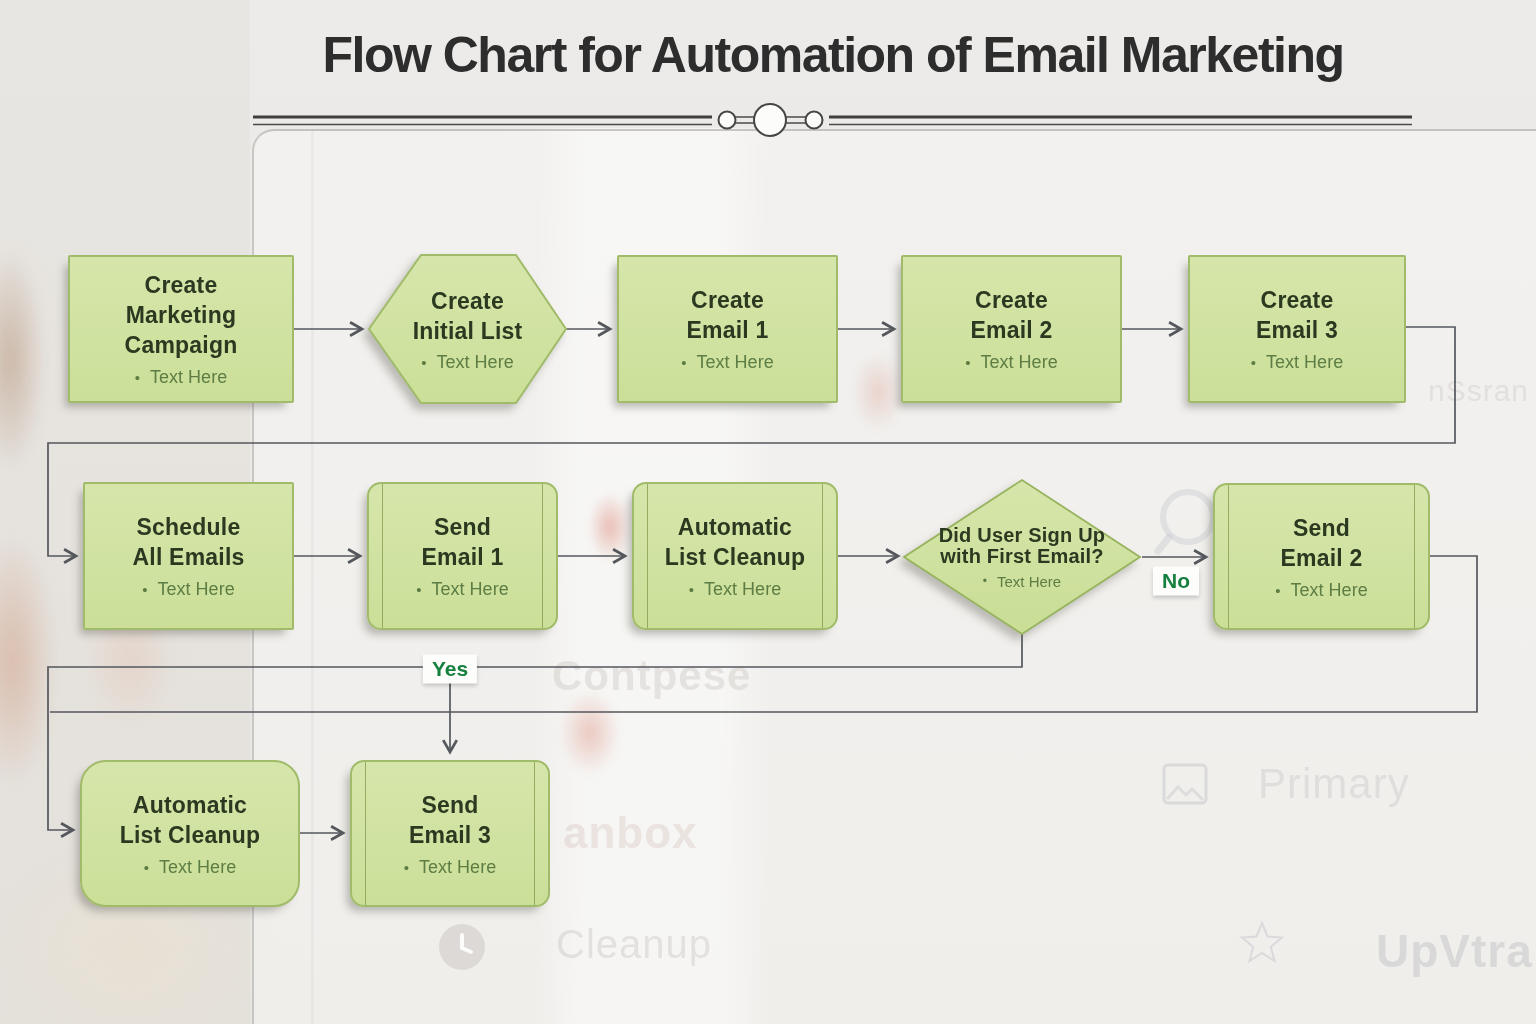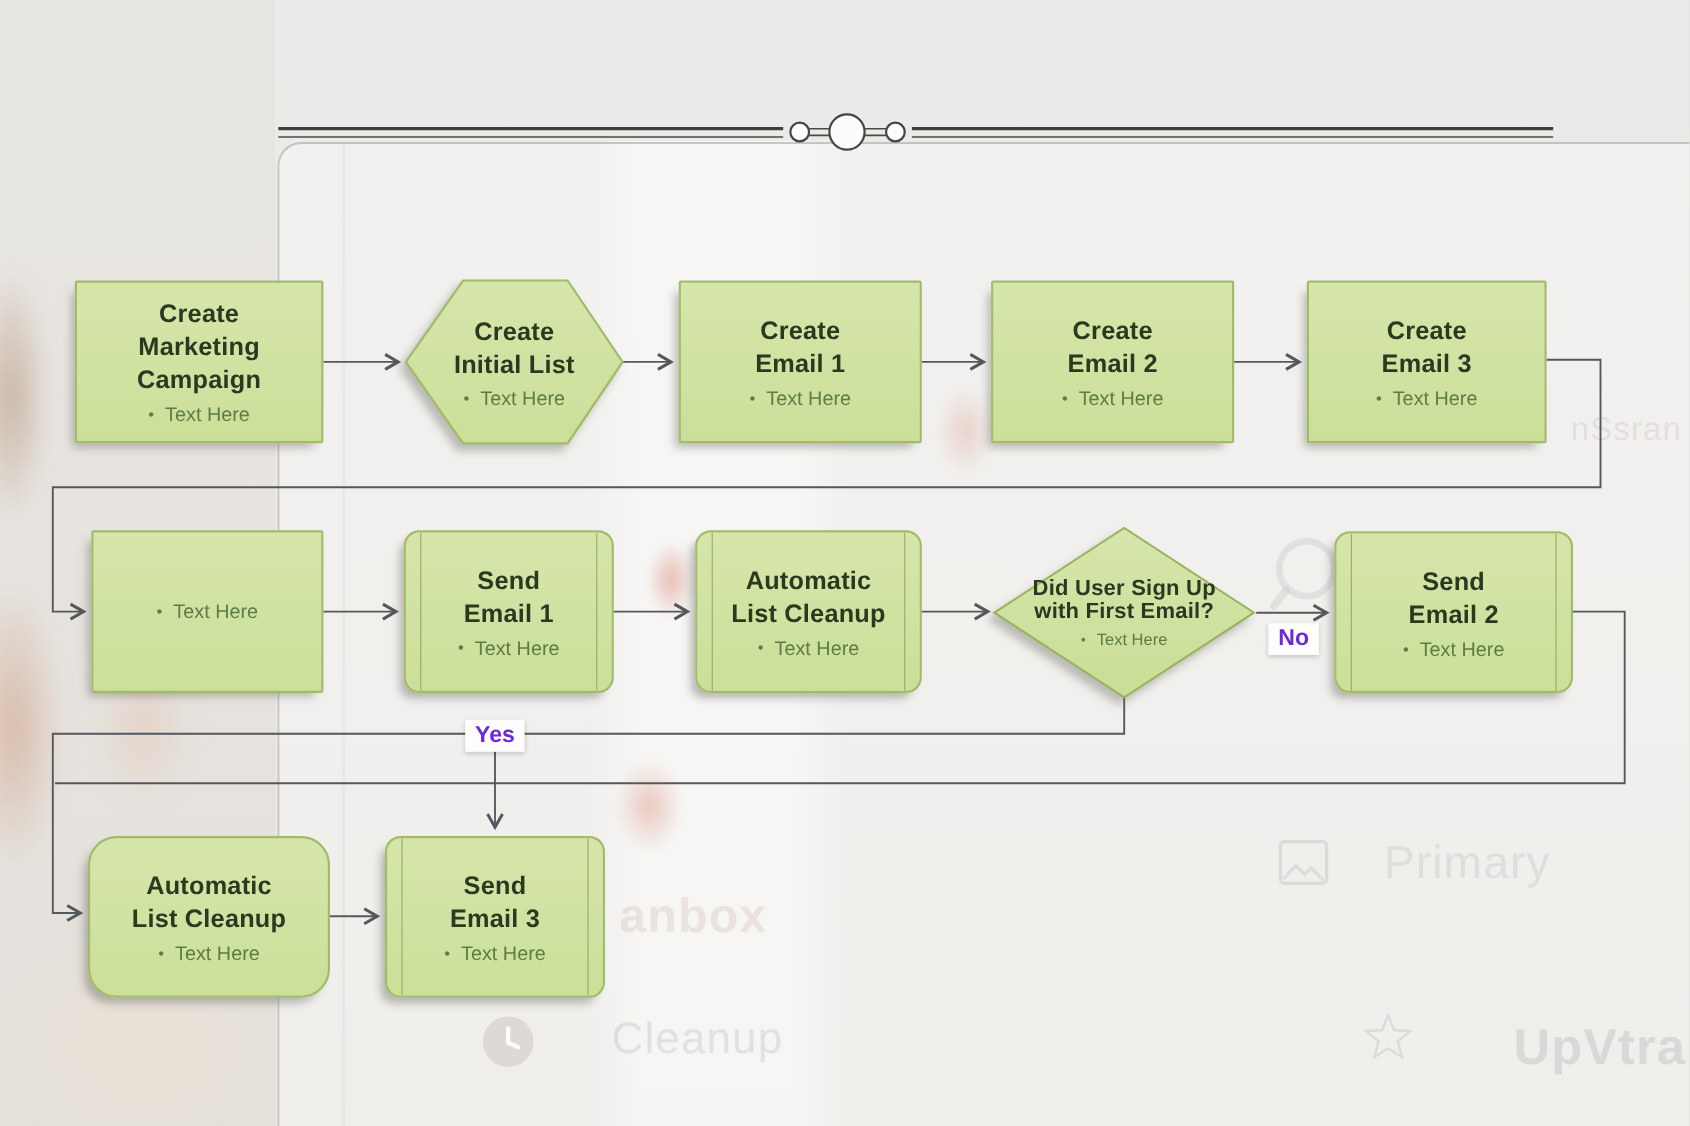--- a/index.html
+++ b/index.html
@@ -48,37 +48,38 @@
   .svg-node svg{filter:drop-shadow(-5px 6px 4px rgba(105,105,95,.4));display:block;}
   .svg-node .overlay{position:absolute;inset:0;display:flex;flex-direction:column;justify-content:center;
     align-items:center;row-gap:6px;text-align:center;}
   .decision .node-title{font-size:20px;line-height:21px;}
   .decision .node-bullet{font-size:15px;}
   .decision .node-bullet .dot{font-size:12px;}
 
   
   .flow-lines{position:absolute;left:0;top:0;z-index:6;}
   .branch-label{position:absolute;z-index:8;transform:translate(-50%,-50%);
-    background:#fdfdfc;color:#6d28d9;font-weight:bold;font-size:21px;padding:2px 9px 3px;
+    background:#fdfdfc;color:#15803d;font-weight:bold;font-size:21px;padding:2px 9px 3px;
     box-shadow:0 2px 4px rgba(0,0,0,.18);}
 </style>
 </head>
 <body>
 
 <div class="canvas">
 
   <div class="blob" style="left:-25px;top:245px;width:70px;height:230px;background:radial-gradient(closest-side,rgba(150,95,55,.4),rgba(150,95,55,0));filter:blur(8px);"></div>
   <div class="blob" style="left:-30px;top:530px;width:85px;height:260px;background:radial-gradient(closest-side,rgba(190,95,50,.35),rgba(190,95,50,0));filter:blur(10px);"></div>
   <div class="blob" style="left:85px;top:590px;width:90px;height:140px;background:radial-gradient(closest-side,rgba(230,165,135,.28),rgba(230,165,135,0));filter:blur(12px);"></div>
   <div class="blob" style="left:-10px;top:840px;width:280px;height:220px;background:radial-gradient(closest-side,rgba(240,228,210,.6),rgba(240,228,210,0));filter:blur(10px);"></div>
   <div class="blob" style="left:0;top:0;width:250px;height:1024px;background:rgba(205,198,190,.15);"></div>
   <div class="band-white"></div>
   <div class="panel"></div>
   <div class="seam"></div>
 
+  <div class="ghost-text gt-compose">Contpese</div>
   <div class="ghost-text gt-inbox">anbox</div>
   <div class="ghost-text gt-starred">Cleanup</div>
   <div class="ghost-text gt-primary">Primary</div>
   <div class="ghost-text gt-upvtra">UpVtra</div>
   <div class="ghost-text gt-nssran">nSsran</div>
 
   <svg class="ghost-ico" style="left:439px;top:924px;" width="46" height="46">
     <circle cx="23" cy="23" r="23" fill="rgba(190,186,182,.4)"></circle>
     <path d="M23 11 V24 L32 28" stroke="rgba(255,255,255,.9)" stroke-width="4" fill="none" stroke-linecap="round"></path>
   </svg>
@@ -90,20 +91,21 @@
     <path d="M23 4 L28.5 17.5 L43 18.5 L31.8 27.8 L35.5 42 L23 34 L10.5 42 L14.2 27.8 L3 18.5 L17.5 17.5 Z" fill="none" stroke="rgba(185,185,195,.4)" stroke-width="2"></path>
   </svg>
   <svg class="ghost-ico" style="left:1150px;top:485px;" width="75" height="75">
     <circle cx="38" cy="32" r="25" fill="none" stroke="rgba(200,200,208,.4)" stroke-width="6"></circle>
     <line x1="19" y1="52" x2="8" y2="66" stroke="rgba(200,200,208,.4)" stroke-width="7" stroke-linecap="round"></line>
   </svg>
   <div class="blob" style="left:588px;top:492px;width:44px;height:70px;background:radial-gradient(closest-side,rgba(205,75,50,.33),rgba(205,75,50,0));filter:blur(3px);"></div>
   <div class="blob" style="left:560px;top:690px;width:60px;height:85px;background:radial-gradient(closest-side,rgba(205,80,55,.28),rgba(205,80,55,0));filter:blur(4px);"></div>
   <div class="blob" style="left:852px;top:352px;width:52px;height:80px;background:radial-gradient(closest-side,rgba(200,90,60,.2),rgba(200,90,60,0));filter:blur(4px);"></div>
 
+  <div class="page-title">Flow Chart for Automation of Email Marketing</div>
   <svg class="divider-svg" width="1536" height="46">
     <line x1="253" y1="19" x2="712" y2="19" stroke="#3f3f3f" stroke-width="3"></line>
     <line x1="253" y1="26.5" x2="712" y2="26.5" stroke="#4a4a4a" stroke-width="1.5"></line>
     <line x1="829" y1="19" x2="1412" y2="19" stroke="#3f3f3f" stroke-width="3"></line>
     <line x1="829" y1="26.5" x2="1412" y2="26.5" stroke="#4a4a4a" stroke-width="1.5"></line>
     <line x1="735" y1="19" x2="755" y2="19" stroke="#4a4a4a" stroke-width="1.5"></line>
     <line x1="735" y1="25" x2="755" y2="25" stroke="#4a4a4a" stroke-width="1.5"></line>
     <line x1="786" y1="19" x2="806" y2="19" stroke="#4a4a4a" stroke-width="1.5"></line>
     <line x1="786" y1="25" x2="806" y2="25" stroke="#4a4a4a" stroke-width="1.5"></line>
     <circle cx="727" cy="22" r="8.5" fill="#fcfcfb" stroke="#454545" stroke-width="2"></circle>
@@ -185,20 +187,22 @@
   <div class="node node-fill shape-process" style="left:1188px;top:255px;width:218px;height:148px;">
     <div class="node-title">Create
 Email 3</div>
     <div class="node-bullet">
         <span class="dot">•</span>
         <span>Text Here</span>
       </div>
   </div>
 
   <div class="node node-fill shape-process" style="left:83px;top:482px;width:211px;height:148px;">
+    <div class="node-title">Schedule
+All Emails</div>
     <div class="node-bullet">
         <span class="dot">•</span>
         <span>Text Here</span>
       </div>
   </div>
 
   <div class="node node-fill shape-subroutine" style="left:367px;top:482px;width:191px;height:148px;">
     <div class="node-title">Send
 Email 1</div>
     <div class="node-bullet">

